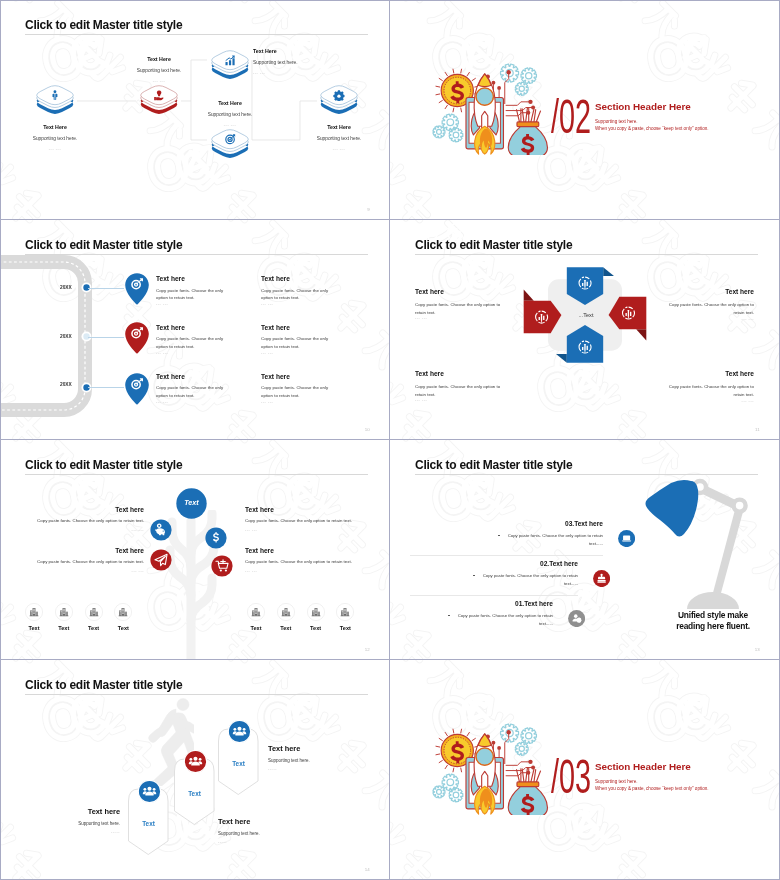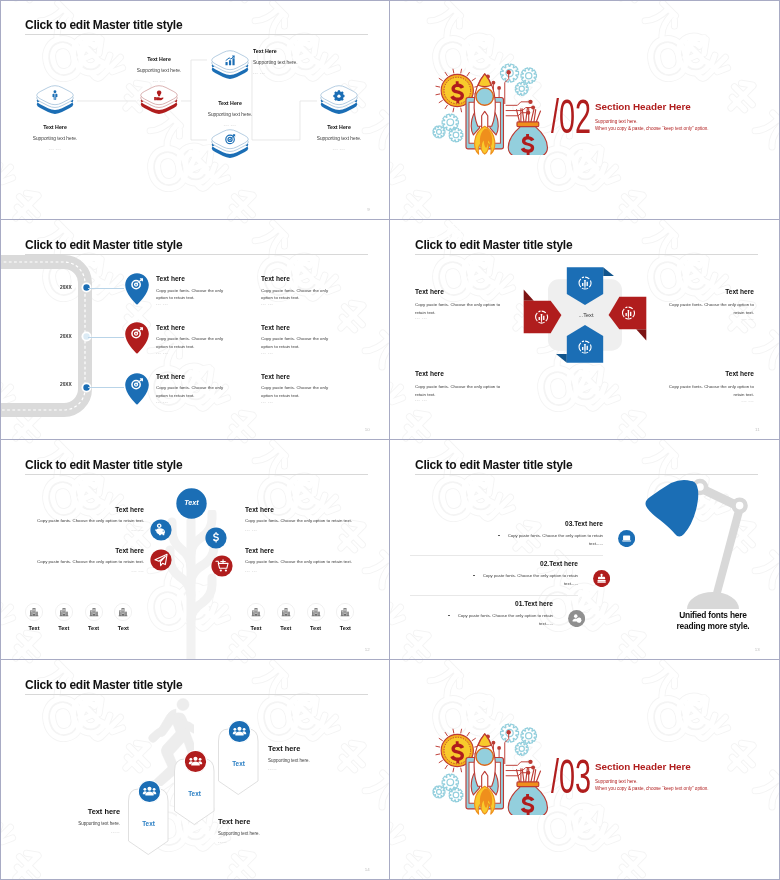--- a/index.html
+++ b/index.html
@@ -843,22 +843,22 @@
       <svg style="position:absolute;left:250px;top:38px" width="120" height="140" viewBox="0 0 120 140">
         <g>
           <path d="M58 4 L102 25 L98 33 L54 12Z" fill="#d8d8d8"></path>
           <path d="M104 30 L78 126 L70 126 L96 28Z" fill="#d8d8d8"></path>
           <path d="M47 131 a26 17 0 0 1 52 0Z" fill="#d8d8d8"></path>
           <circle cx="60" cy="9" r="6" fill="#ffffff" stroke="#d8d8d8" stroke-width="4.4"></circle>
           <circle cx="99.6" cy="27.6" r="6" fill="#ffffff" stroke="#d8d8d8" stroke-width="4.4"></circle>
         </g>
         <path d="M51 3 Q42 0 31 5 Q21 11 10 19 Q4 23 6 28 Q9 34 20 42 Q30 50 35 56 Q39 61 44 56 Q52 47 56 32 Q60 16 57 8 Q55 3 51 3Z" fill="#1b6eb5"></path>
       </svg>
-      <div class="h3" style="position:absolute;left:283px;top:170px;width:80px;text-align:center;font-size:8.4px;letter-spacing:-0.2px;white-space:nowrap;">Unified fonts here</div>
-      <div class="h3" style="position:absolute;left:283px;top:181px;width:80px;text-align:center;font-size:8.4px;letter-spacing:-0.2px;white-space:nowrap;">reading more style.</div>
+      <div class="h3" style="position:absolute;left:283px;top:170px;width:80px;text-align:center;font-size:8.4px;letter-spacing:-0.2px;white-space:nowrap;">Unified style make</div>
+      <div class="h3" style="position:absolute;left:283px;top:181px;width:80px;text-align:center;font-size:8.4px;letter-spacing:-0.2px;white-space:nowrap;">reading here fluent.</div>
 
       <div>
         <div class="h3" style="position:absolute;left:123px;top:80px;width:90px;text-align:right;font-size:6.6px;">03.Text here</div>
         <div class="bd" style="position:absolute;left:113px;top:92px;width:100px;text-align:right;font-size:4.3px;line-height:7.6px;">Copy paste fonts. Choose the only option to retain text......</div>
         <div style="position:absolute;left:108px;top:94.5px;width:1.5px;height:1.5px;background:#444;border-radius:50%"></div>
         <svg style="position:absolute;left:228px;top:89.5px" width="17.2" height="17.2">
             <circle cx="8.6" cy="8.6" r="8.5" fill="#1b6eb5"></circle>
             <svg x="3.3" y="3.3" width="10.6" height="10.6" viewBox="0 0 24 24">
               <use href="#ic-laptop" fill="#ffffff"></use>
             </svg>

